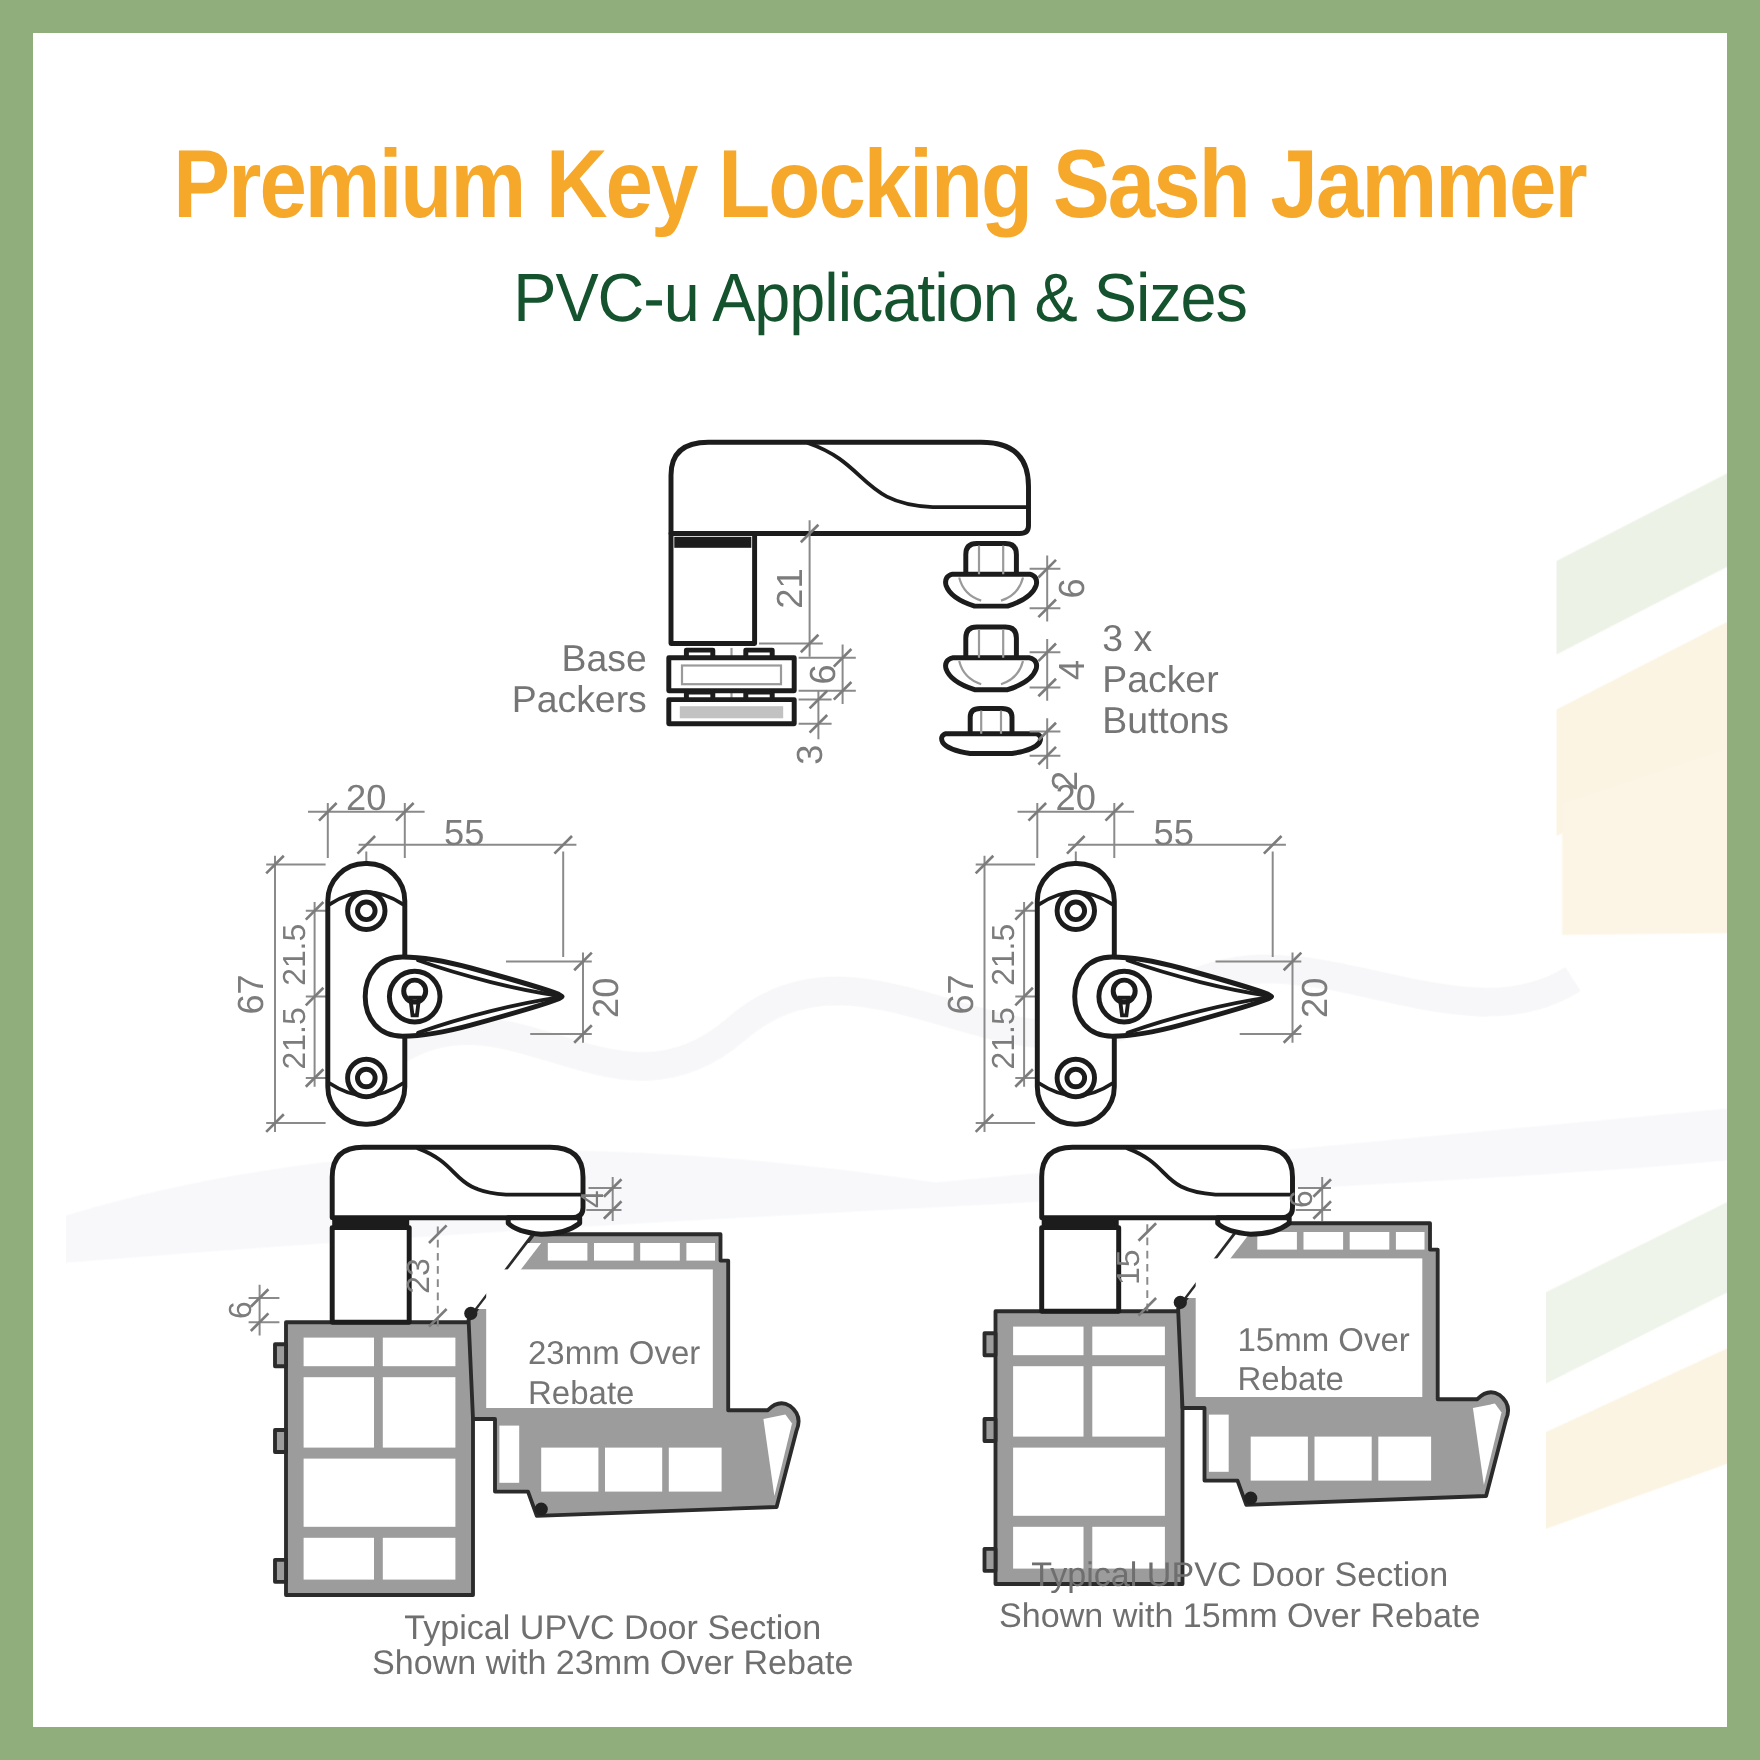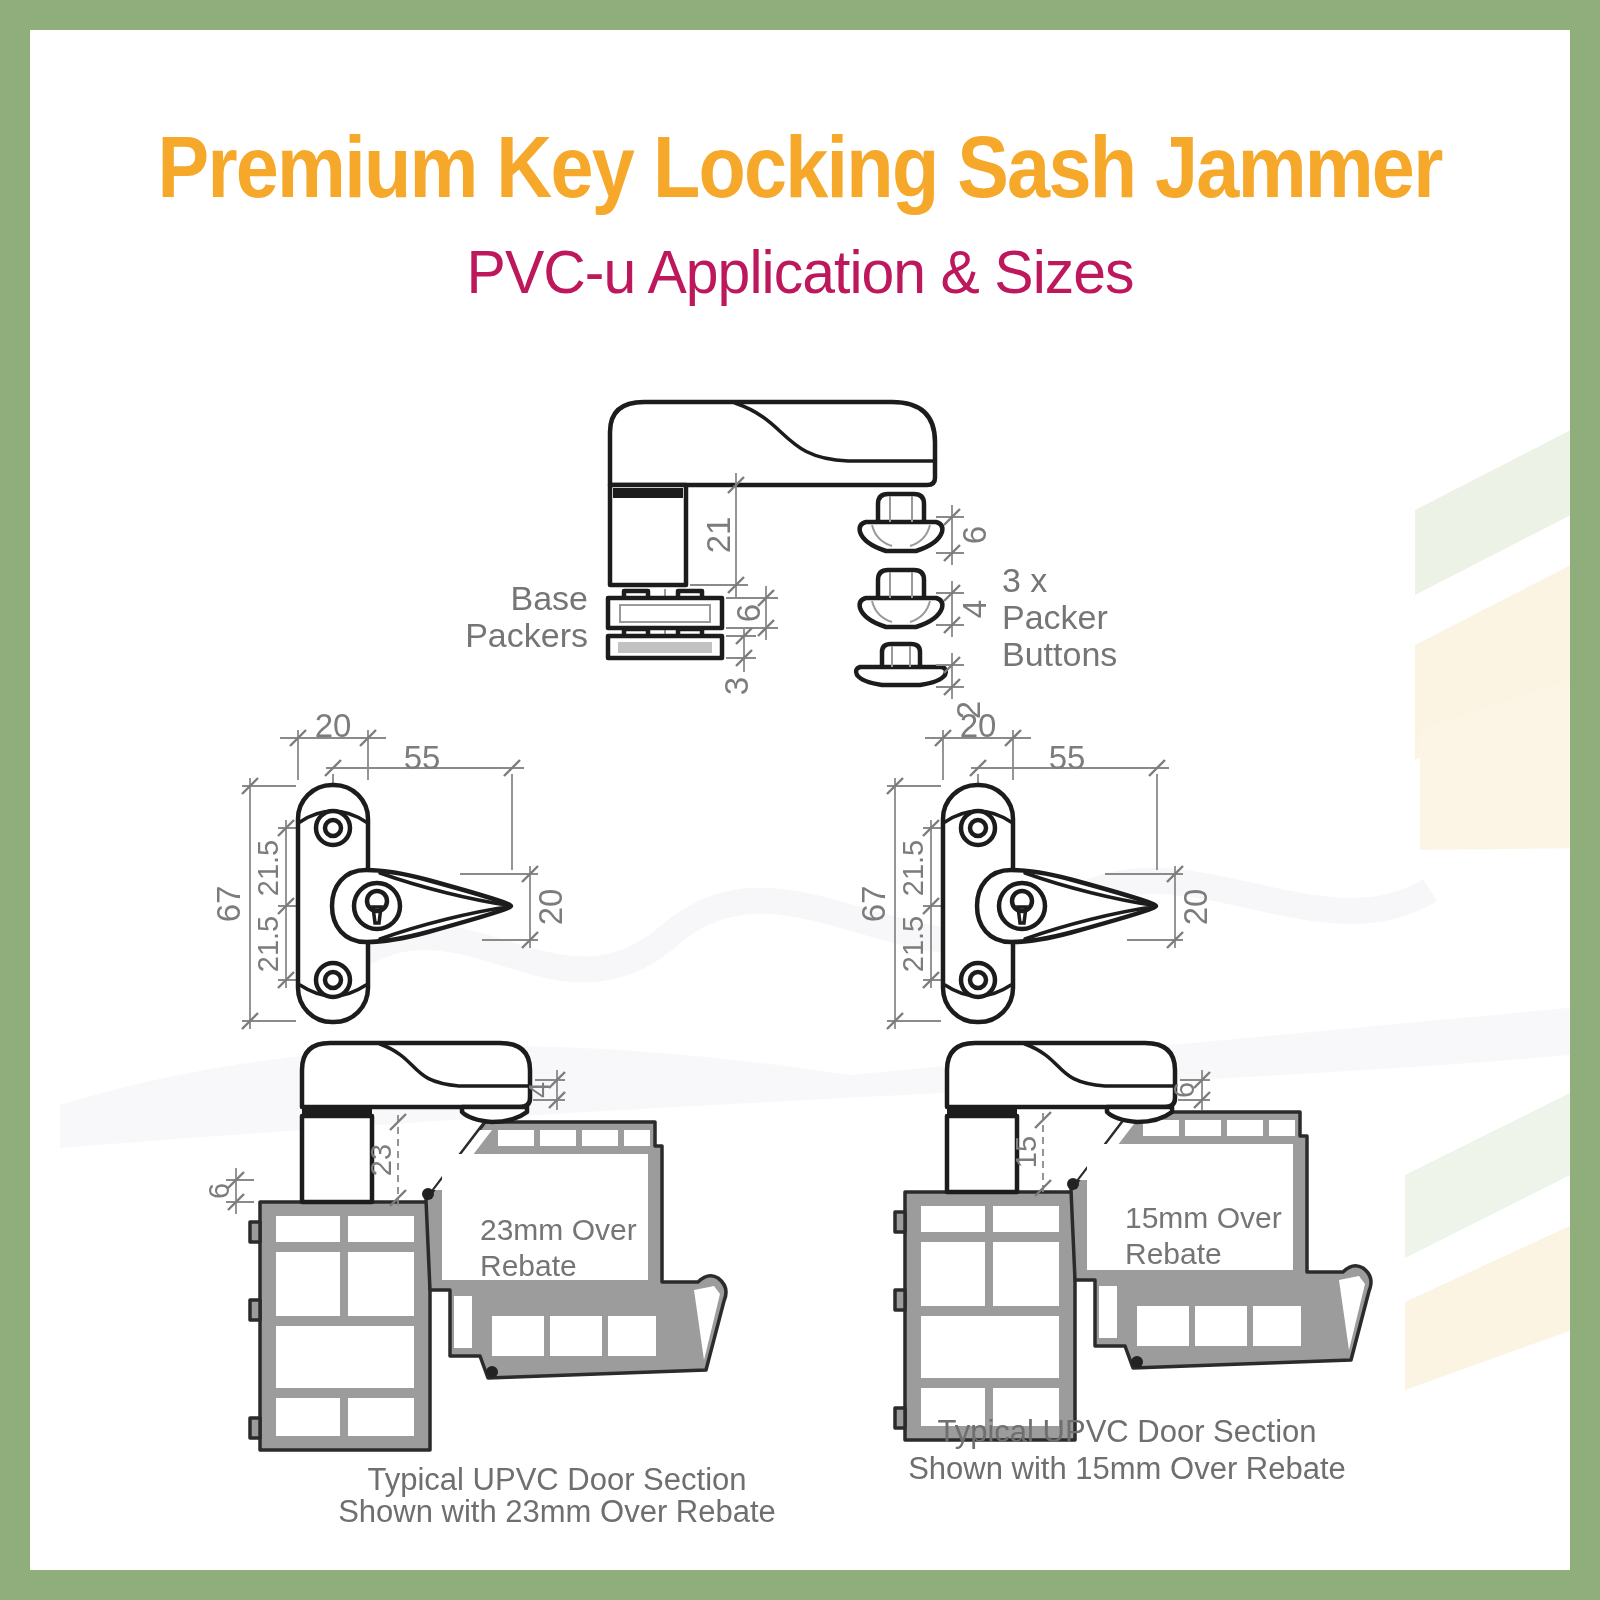--- a/index.html
+++ b/index.html
@@ -3,21 +3,21 @@
 <meta charset="utf-8">
 <style>
   html,body{margin:0;padding:0;background:#fff;}
   .frame{position:relative;width:1600px;height:1600px;box-sizing:border-box;
          border:30px solid #8fae7b;background:#ffffff;overflow:hidden;
          font-family:"Liberation Sans",sans-serif;}
   .title{position:absolute;top:86px;left:0;right:0;text-align:center;
          color:#f6a82b;font-size:88px;font-weight:700;letter-spacing:-2px;white-space:nowrap;}
   .title>span{display:inline-block;transform:scaleX(0.88);transform-origin:center;}
   .subtitle{position:absolute;top:206px;left:0;right:0;text-align:center;
-         color:#be185d;font-size:62px;font-weight:400;letter-spacing:-1px;white-space:nowrap;}
+         color:#14532d;font-size:62px;font-weight:400;letter-spacing:-1px;white-space:nowrap;}
   .subtitle>span{display:inline-block;transform:scaleX(0.95);transform-origin:center;}
   svg{position:absolute;left:0;top:0;}
   .dk{fill:#ffffff;stroke:#1c1c1c;stroke-width:4.5;stroke-linejoin:round;}
   .dkl{fill:none;stroke:#1c1c1c;stroke-width:3.5;stroke-linecap:round;}
   .thin{fill:none;stroke:#9a9a9a;stroke-width:2;}
   .dim{fill:none;stroke:#8a8a8a;stroke-width:1.8;}
   .dimd{fill:none;stroke:#8a8a8a;stroke-width:1.8;stroke-dasharray:7 5;}
   .pf{fill:#9c9c9c;stroke:#2b2b2b;stroke-width:3.5;stroke-linejoin:round;}
   .cell{fill:#ffffff;stroke:none;}
   .gask{fill:#222;stroke:none;}

